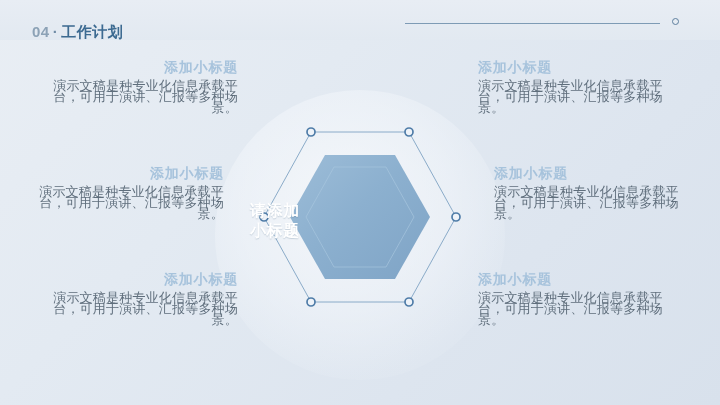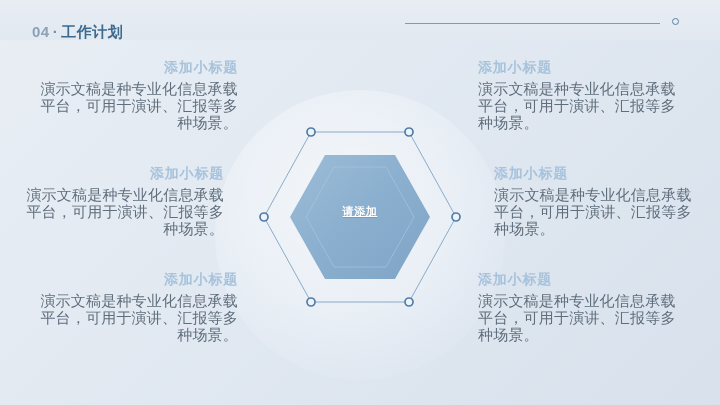--- a/index.html
+++ b/index.html
@@ -78,46 +78,44 @@
     width: 220px; height: 228px;
   }
   .hex-svg {
     position: absolute;
     left: 0; top: 0;
   }
   .hex-label {
     position: absolute;
     left: 0; top: 96px;
     width: 220px;
-    text-align: center;
     color: #ffffff;
-    font-size: 11px;
+    font-size: 16px;
     font-weight: bold;
     line-height: 20px;
     letter-spacing: 0.6px;
     text-shadow: 0 1px 1px rgba(80,110,140,0.25);
-    text-decoration: underline;
   }
   
   .block {
     position: absolute;
     width: 206px;
   }
   .block-title {
     font-size: 14px;
     font-weight: bold;
     color: #a7c3dc;
     letter-spacing: 0.8px;
     margin-bottom: 4px;
     line-height: 18px;
   }
   .block-body {
-    font-size: 15px;
+    font-size: 13px;
     color: #5f6e7c;
-    line-height: 17px;
+    line-height: 11px;
     letter-spacing: 0.2px;
   }
   .align-right { text-align: right; }
   .align-left  { text-align: left; }
 
   
   .l1 { left: 32px;  top: 58px; }
   .l2 { left: 18px;  top: 164px; }
   .l3 { left: 32px;  top: 270px; }
   
@@ -159,20 +157,21 @@
       <circle cx="61" cy="27" r="4" fill="#eef3f9" stroke="#4f7ca8" stroke-width="1.7"></circle>
       <circle cx="159" cy="27" r="4" fill="#eef3f9" stroke="#4f7ca8" stroke-width="1.7"></circle>
       <circle cx="206" cy="112" r="4" fill="#eef3f9" stroke="#4f7ca8" stroke-width="1.7"></circle>
       <circle cx="159" cy="197" r="4" fill="#eef3f9" stroke="#4f7ca8" stroke-width="1.7"></circle>
       <circle cx="61" cy="197" r="4" fill="#eef3f9" stroke="#4f7ca8" stroke-width="1.7"></circle>
       <circle cx="14" cy="112" r="4" fill="#eef3f9" stroke="#4f7ca8" stroke-width="1.7"></circle>
     </svg>
 
     <div class="hex-label">
       <div>请添加</div>
+      <div>小标题</div>
     </div>
   </div>
 
   <div class="block l1 align-right">
     <div class="block-title">添加小标题</div>
     <div class="block-body">演示文稿是种专业化信息承载平台，可用于演讲、汇报等多种场景。</div>
   </div>
   <div class="block l2 align-right">
     <div class="block-title">添加小标题</div>
     <div class="block-body">演示文稿是种专业化信息承载平台，可用于演讲、汇报等多种场景。</div>

